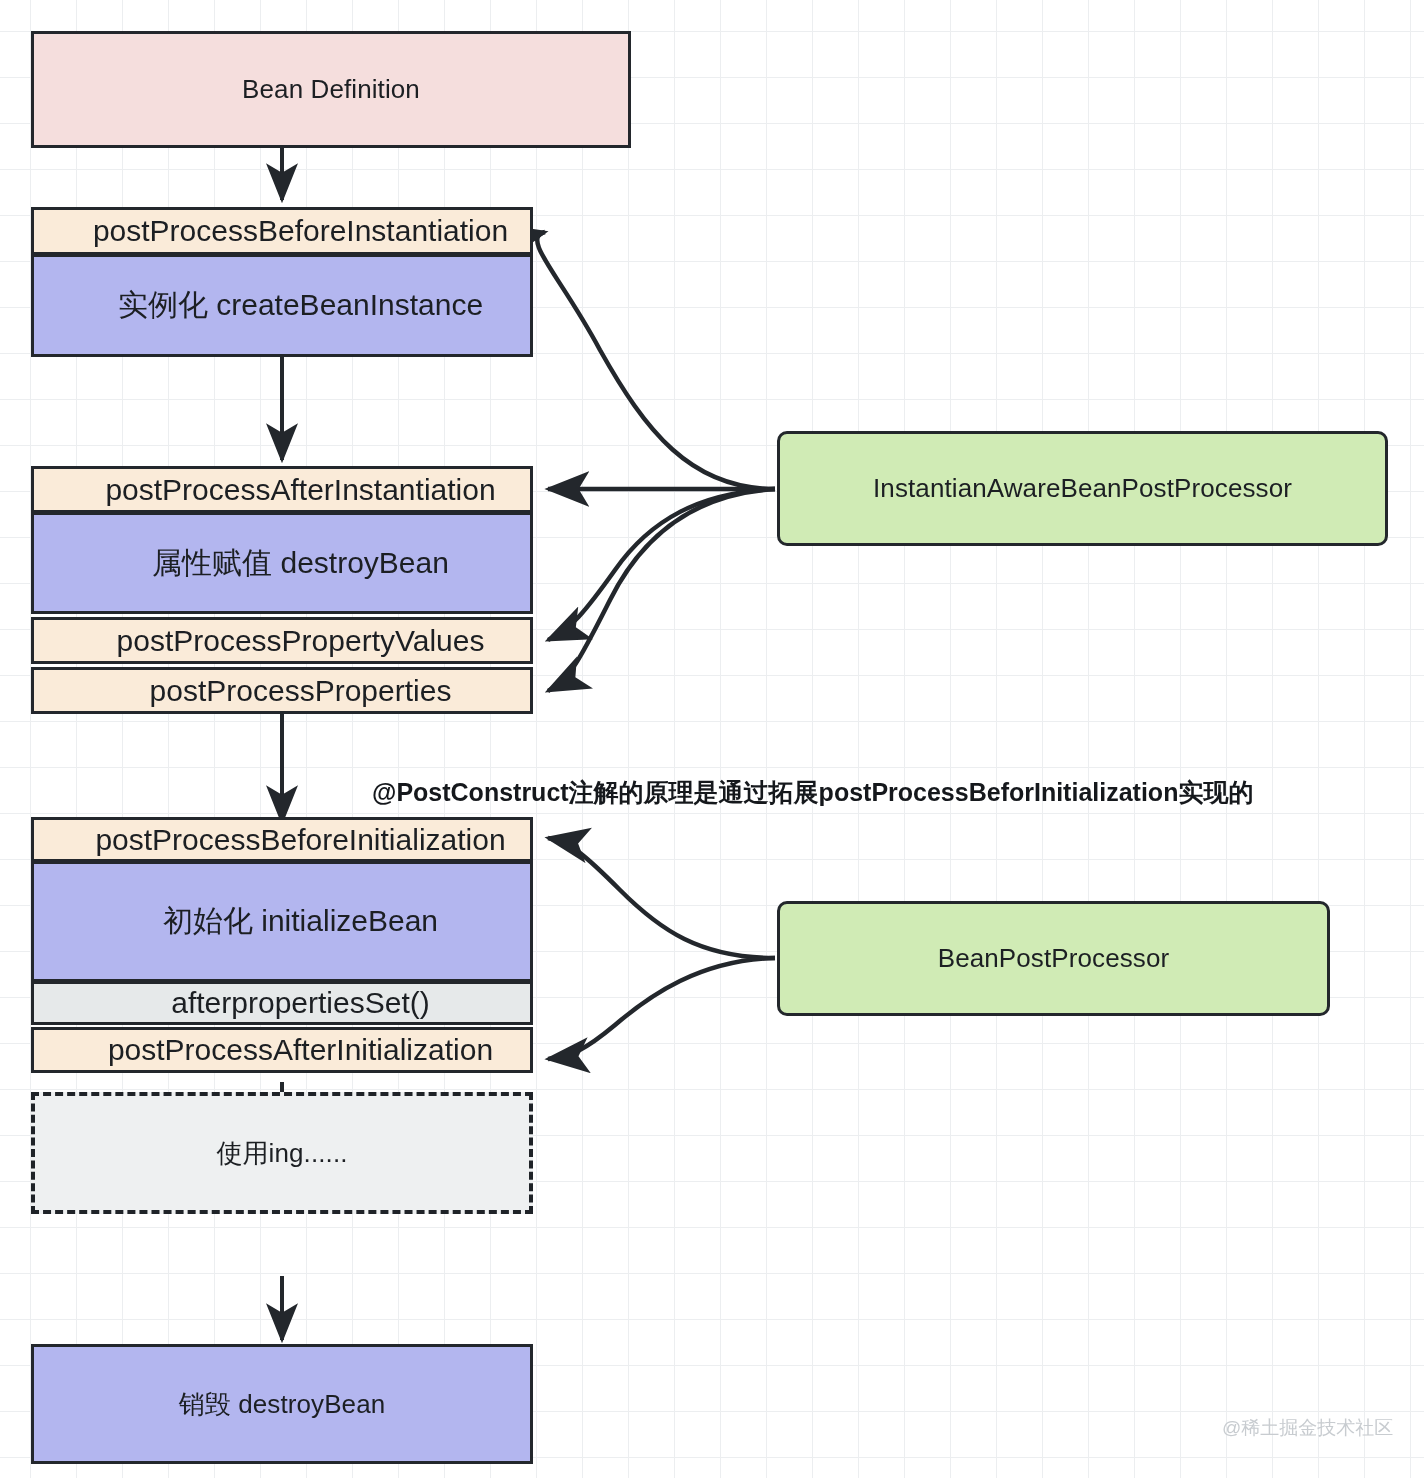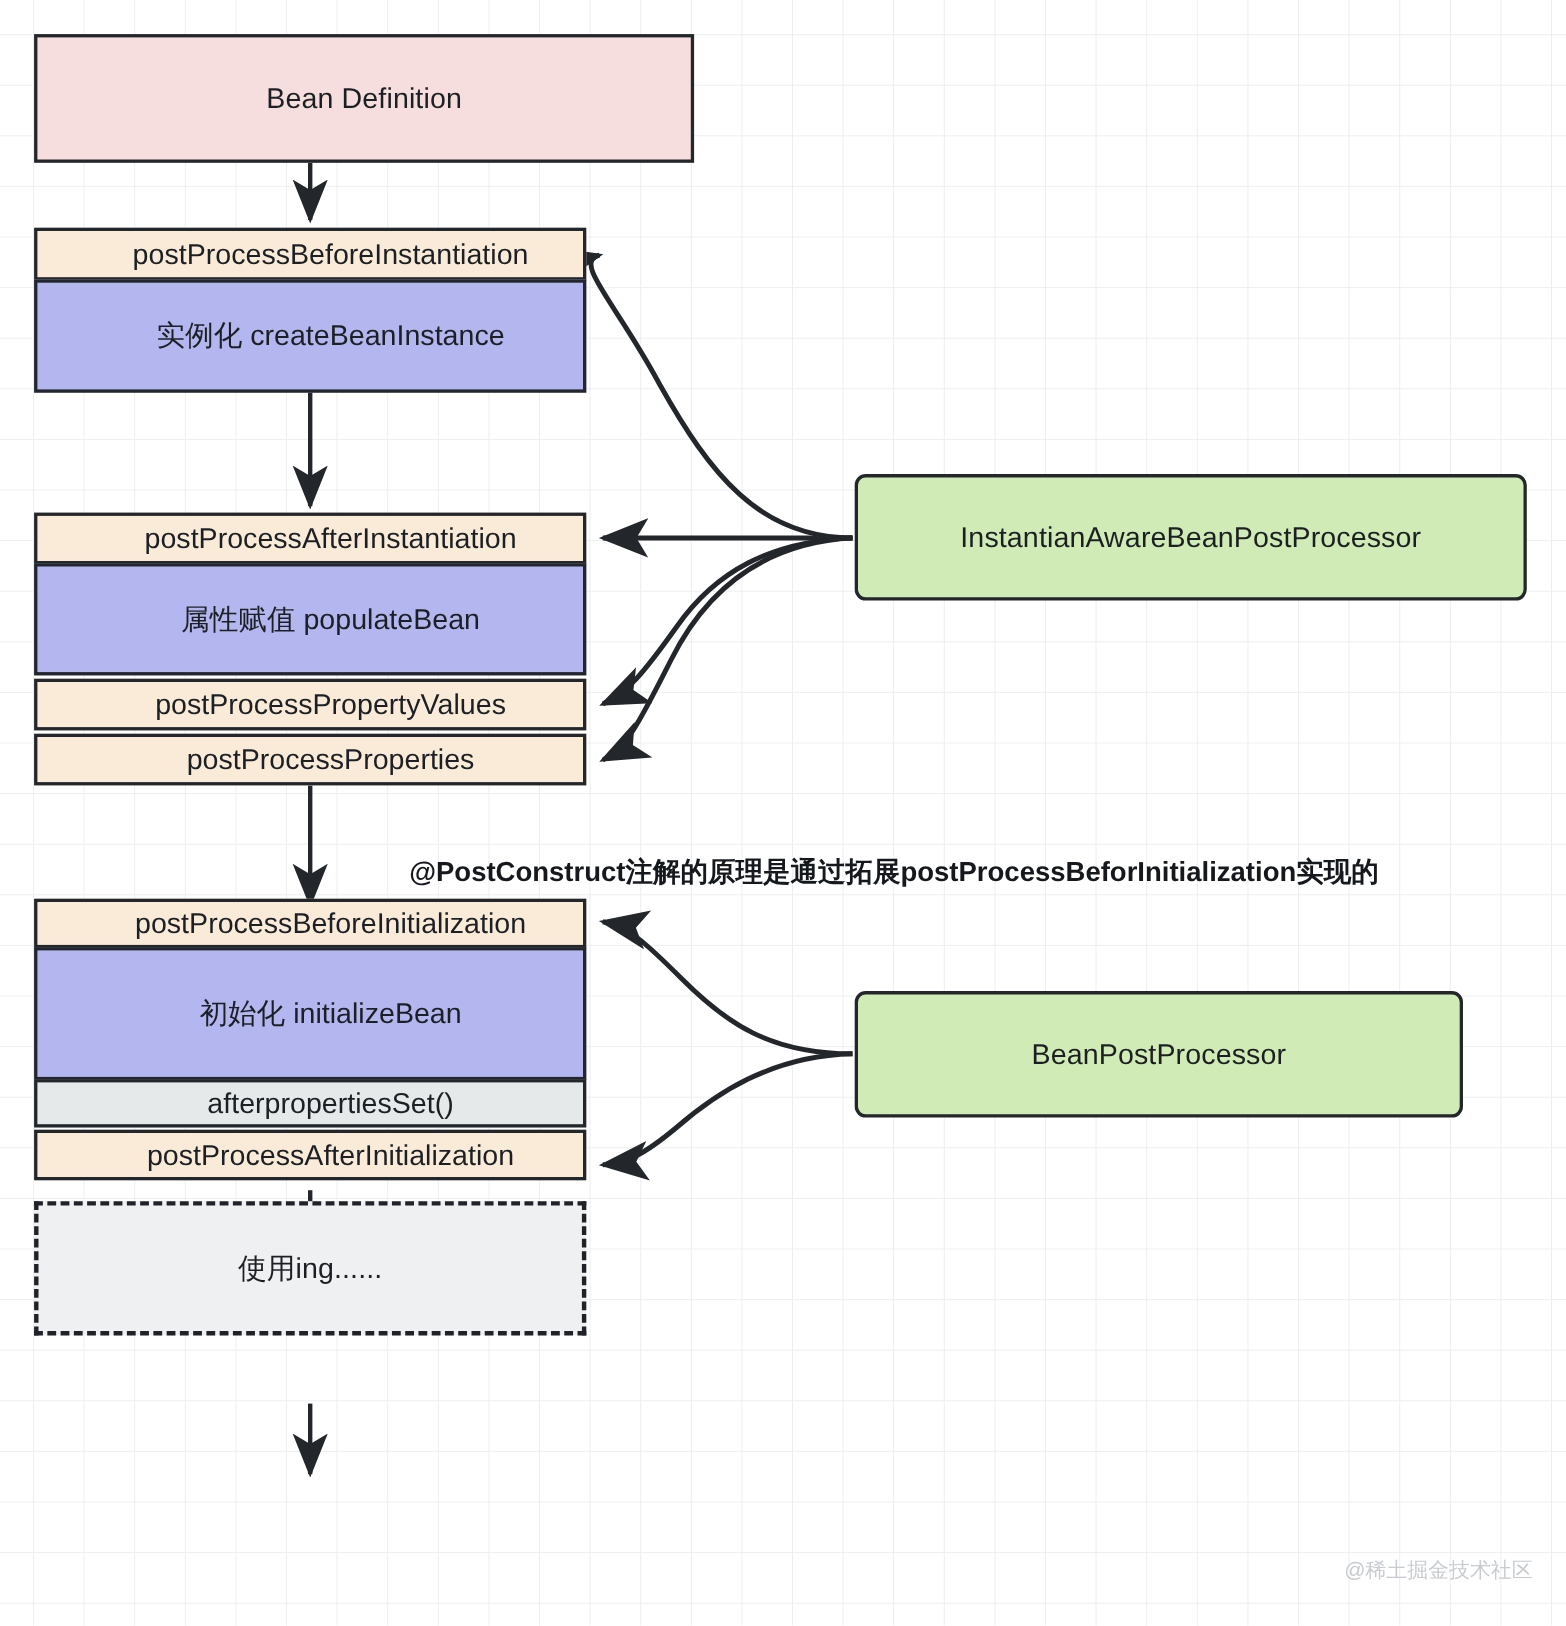--- a/index.html
+++ b/index.html
@@ -41,21 +41,21 @@
     flex-direction: column;
   }
   .band {
     box-sizing: border-box;
     border: 3px solid #23272c;
     display: flex;
     align-items: center;
     justify-content: center;
     text-align: center;
     color: #1c1f23;
-    font-size: 26px;
+    font-size: 30px;
     padding-left: 37px;
   }
   .band + .band { margin-top: -1px; }
   .pink   { background: #f5dedd; }
   .peach  { background: #faebd9; }
   .purple { background: #b3b6ef; }
   .grey   { background: #e6e9ea; }
   .green  { background: #d0ebb5; border-radius: 10px; }
   .dashed {
     background: #eef0f1;
@@ -126,21 +126,21 @@
     <div class="band purple" style="height:103px;">
       <span>实例化 createBeanInstance</span>
     </div>
   </div>
 
   <div class="stack" style="left:31px; top:466px; width:502px;">
     <div class="band peach" style="height:47px;">
       <span>postProcessAfterInstantiation</span>
     </div>
     <div class="band purple" style="height:102px;">
-      <span>属性赋值 populateBean</span>
+      <span>属性赋值 destroyBean</span>
     </div>
     <div class="band peach" style="height:47px; margin-top:3px;">
       <span>postProcessPropertyValues</span>
     </div>
     <div class="band peach" style="height:47px; margin-top:3px;">
       <span>postProcessProperties</span>
     </div>
   </div>
 
   <div class="note" style="left:372px; top:776px;">@PostConstruct注解的原理是通过拓展postProcessBeforInitialization实现的</div>
@@ -157,20 +157,23 @@
     </div>
     <div class="band peach" style="height:46px; margin-top:2px;">
       <span>postProcessAfterInitialization</span>
     </div>
   </div>
 
   <div class="node dashed" style="left:31px; top:1092px; width:502px; height:122px;">
     <span>使用ing......</span>
   </div>
 
+  <div class="node purple" style="left:31px; top:1344px; width:502px; height:120px;">
+    <span>销毁 destroyBean</span>
+  </div>
 
   <div class="node green" style="left:777px; top:431px; width:611px; height:115px;">
     <span>InstantianAwareBeanPostProcessor</span>
   </div>
 
   <div class="node green" style="left:777px; top:901px; width:553px; height:115px;">
     <span>BeanPostProcessor</span>
   </div>
 
   <div class="watermark" style="left:1222px; top:1415px;">@稀土掘金技术社区</div>

